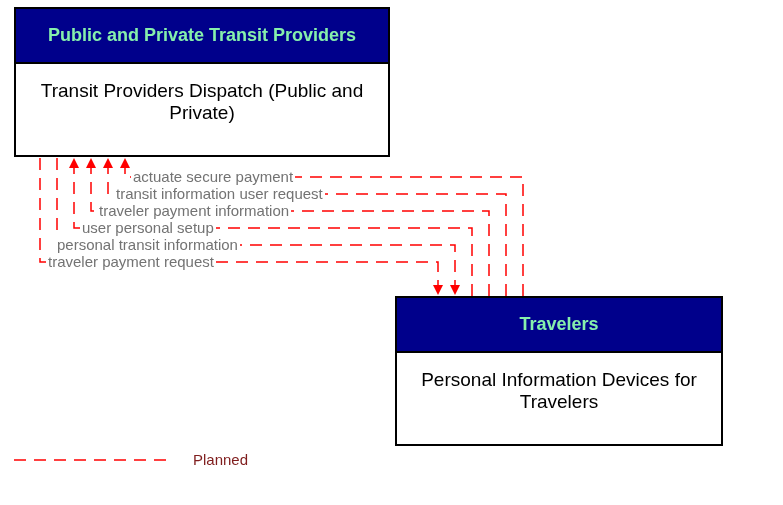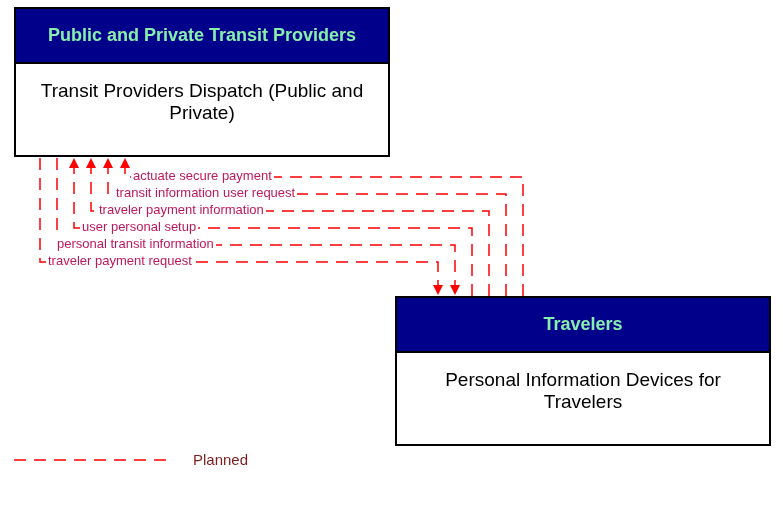--- a/index.html
+++ b/index.html
@@ -44,40 +44,40 @@
     stroke-width: 1.5;
     stroke-dasharray: 12 8;
     fill: none;
   }
   .arrow-head {
     fill: #ff0000;
     stroke: none;
   }
   .flow-label {
     position: absolute;
-    color: #be185d;
-    font-size: 13px;
+    color: #737373;
+    font-size: 15px;
     white-space: nowrap;
     background: #fff;
     padding: 0 2px;
   }
   .legend-label {
     color: #7f1d1d;
     font-size: 15px;
   }
 </style>
 </head>
 <body>
 
 <div class="entity-box" style="left:14px; top:7px; width:376px; height:150px;">
   <div class="entity-header">Public and Private Transit Providers</div>
   <div class="entity-body">Transit Providers Dispatch (Public and Private)</div>
 </div>
 
-<div class="entity-box" style="left:395px; top:296px; width:376px; height:150px;">
+<div class="entity-box" style="left:395px; top:296px; width:328px; height:150px;">
   <div class="entity-header">Travelers</div>
   <div class="entity-body">Personal Information Devices for Travelers</div>
 </div>
 
 <svg class="flows" viewBox="0 0 783 505">
 
   <path class="flow-line" d="M 523 296 L 523 177 L 125 177 L 125 158"></path>
   <polygon class="arrow-head" points="125,158 120,168 130,168"></polygon>
 
   <path class="flow-line" d="M 506 296 L 506 194 L 108 194 L 108 158"></path>

